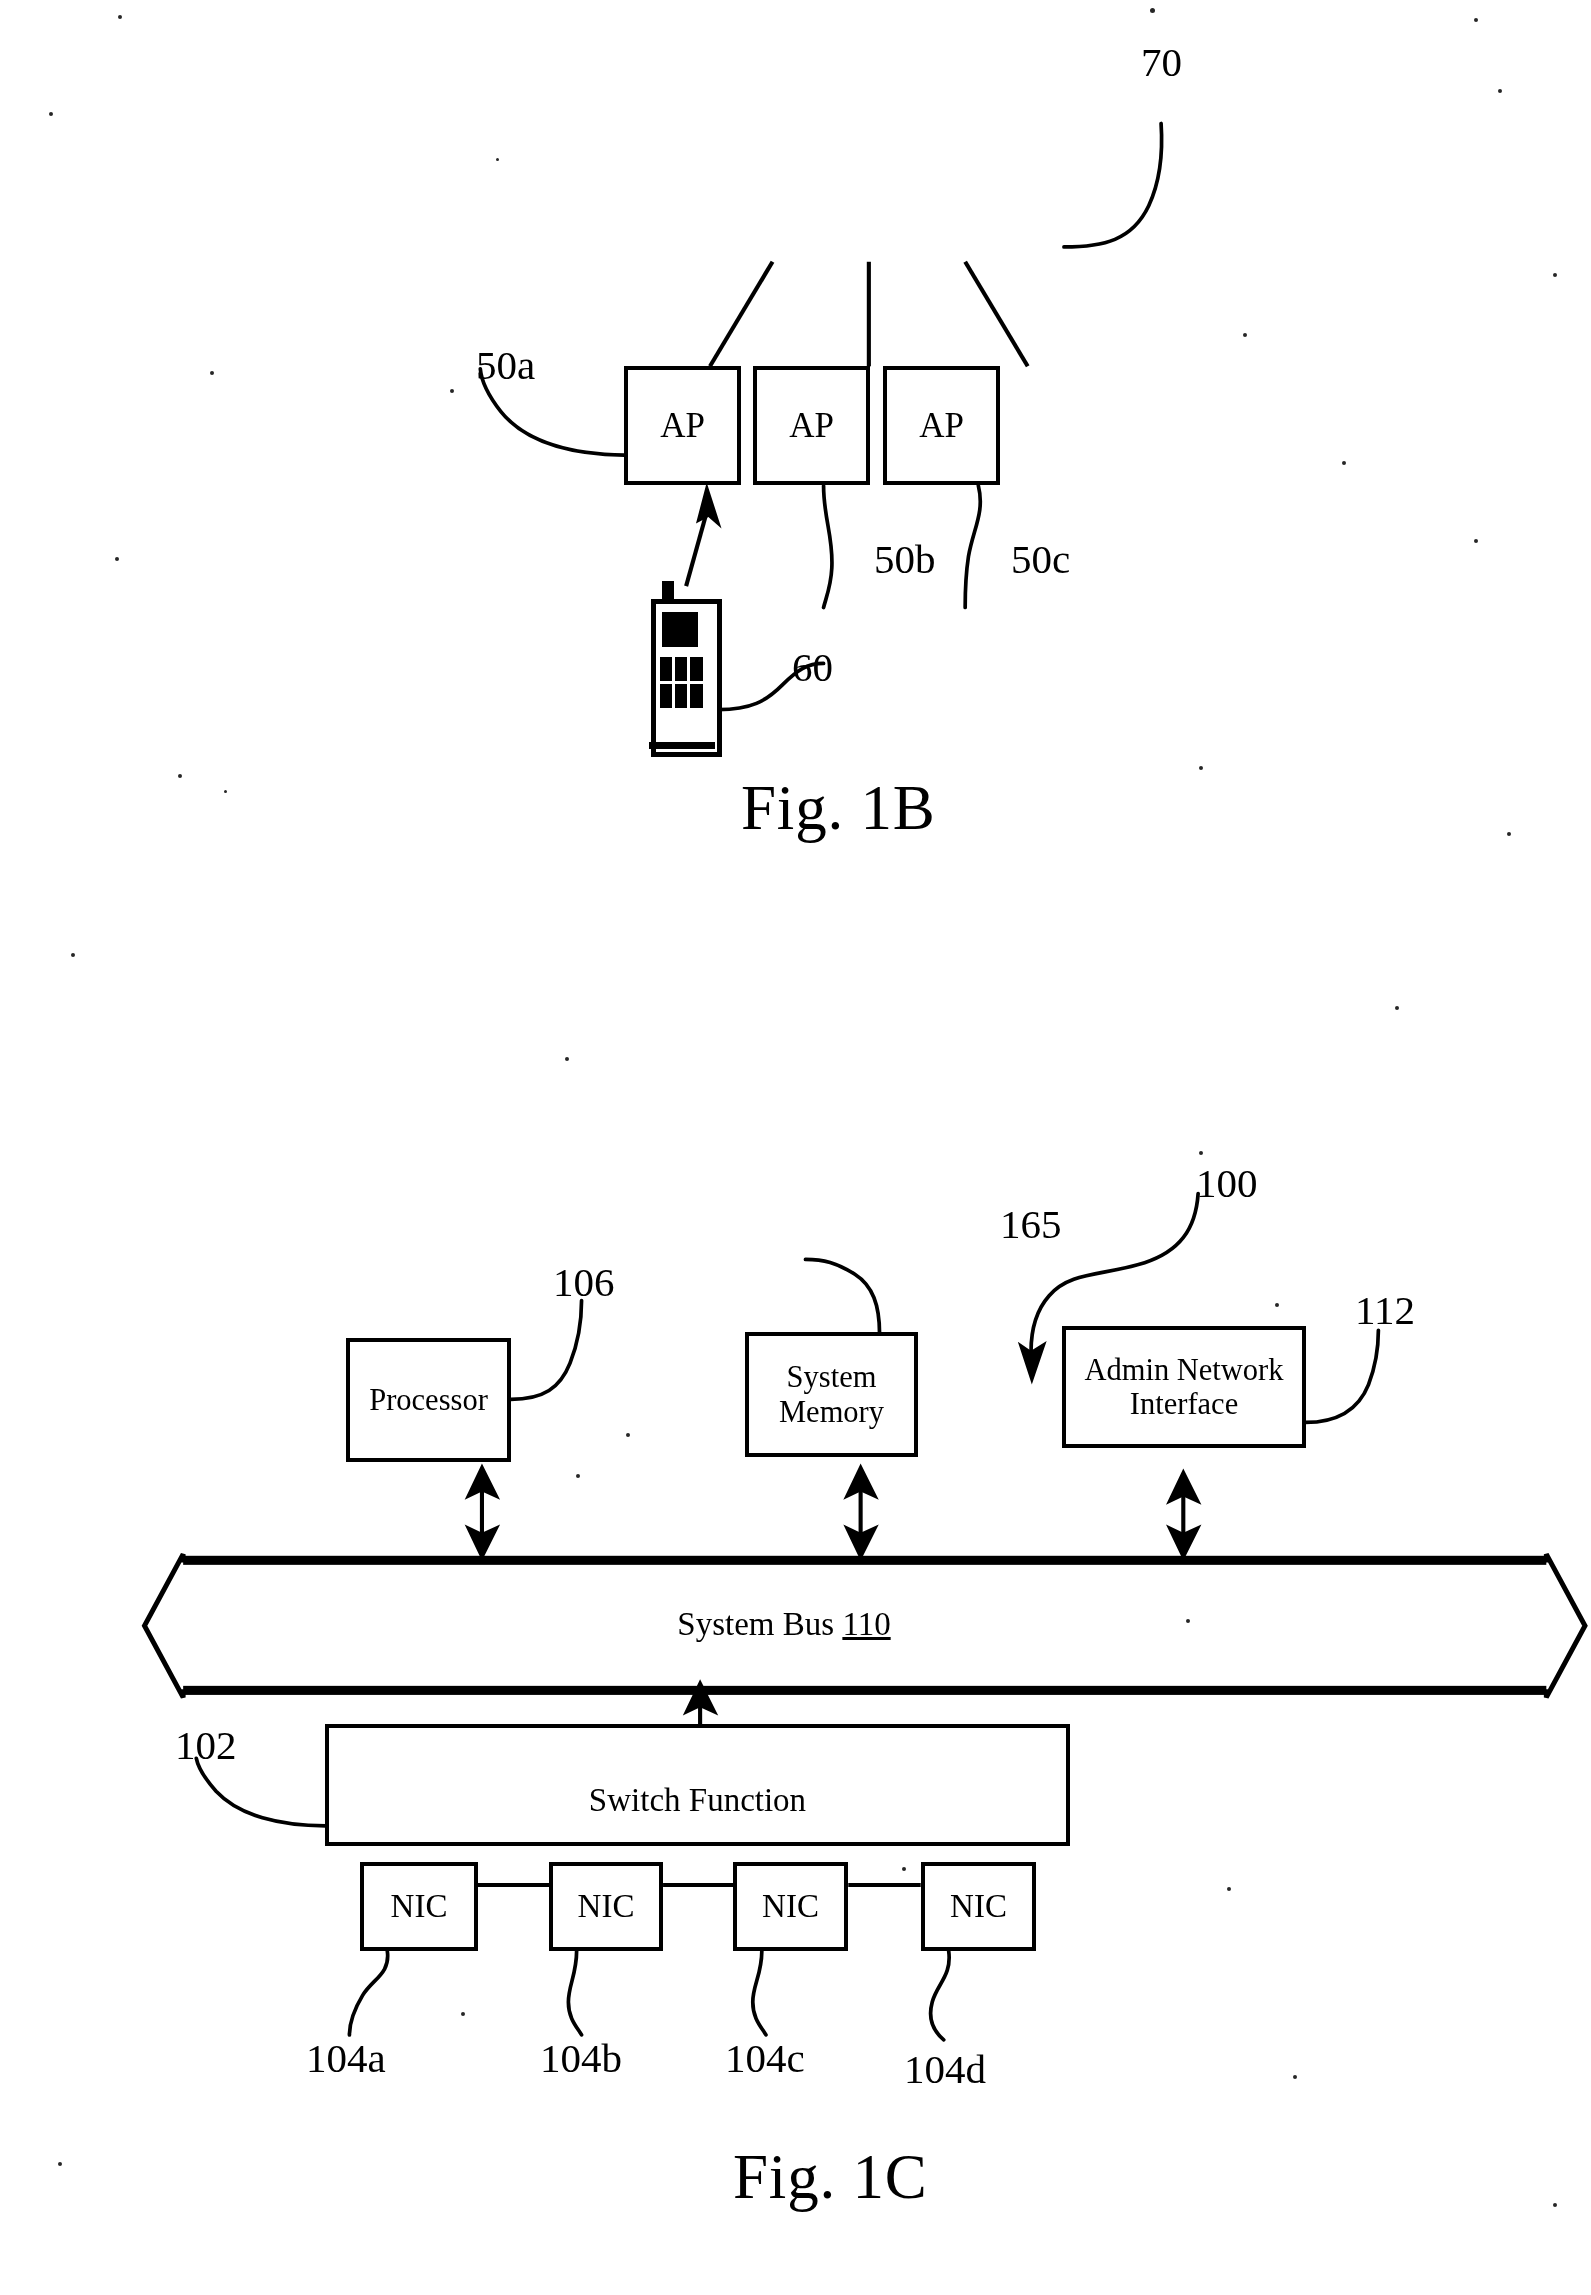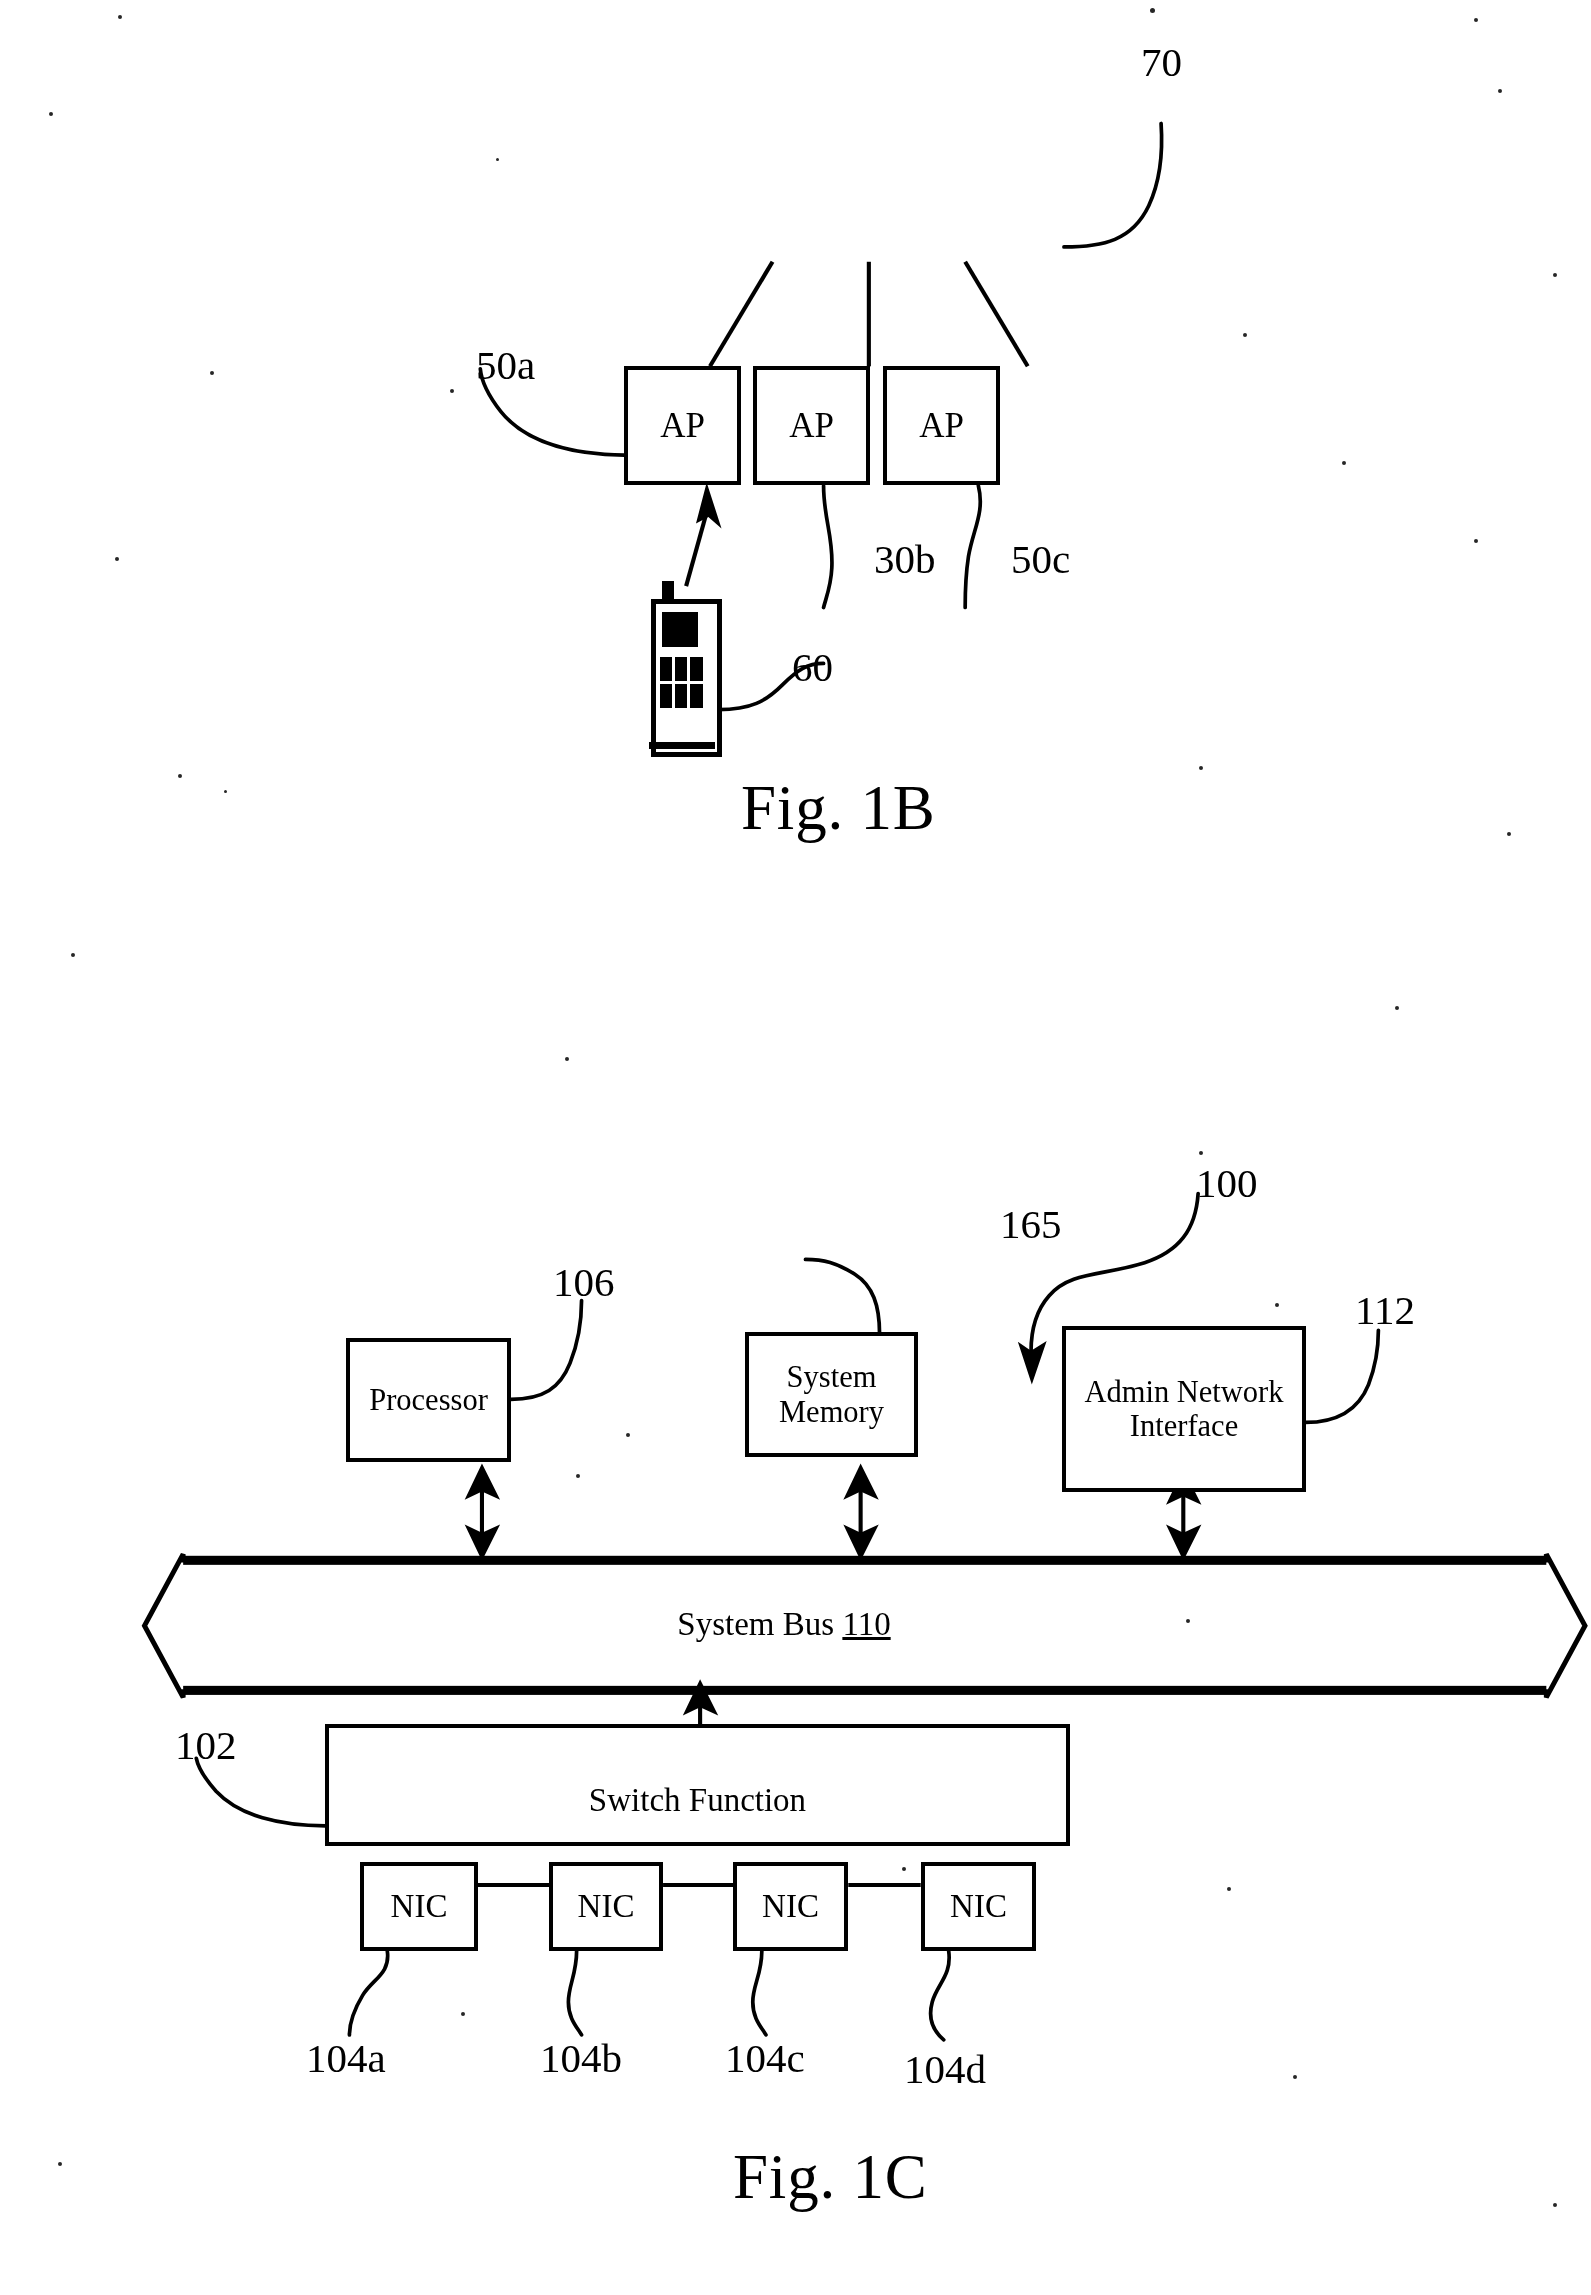--- a/index.html
+++ b/index.html
@@ -174,38 +174,38 @@
         <i></i>
         <i></i>
     </div>
     <div class="base"></div>
   </div>
 
   <div class="lbl" style="left:1141px;top:38px;font-size:41px;">70</div>
 
   <div class="lbl" style="left:476px;top:341px;font-size:41px;">50a</div>
 
-  <div class="lbl" style="left:874px;top:535px;font-size:41px;">30b</div>
+  <div class="lbl" style="left:874px;top:535px;font-size:41px;">50b</div>
 
   <div class="lbl" style="left:1011px;top:535px;font-size:41px;">50c</div>
 
   <div class="lbl" style="left:792px;top:643px;font-size:41px;">60</div>
 
   <div class="fig-caption" style="left:733px;top:772px;margin-left:8px;">Fig.  1B</div>
 
   <div class="box" style="left:346px;top:1338px;width:165px;height:124px;font-size:30.5px;">
     <span>Processor</span>
   </div>
 
   <div class="box" style="left:745px;top:1332px;width:173px;height:125px;font-size:30.5px;flex-direction:column;">
     <span>System</span>
     <span>Memory</span>
   </div>
 
-  <div class="box" style="left:1062px;top:1326px;width:244px;height:166px;font-size:30.5px;flex-direction:column;">
+  <div class="box" style="left:1062px;top:1326px;width:244px;height:122px;font-size:30.5px;flex-direction:column;">
     <span>Admin Network</span>
     <span>Interface</span>
   </div>
 
   <div class="lbl" style="left:0;top:1606px;width:1568px;text-align:center;font-size:33px;white-space:normal;">
     <span>System Bus </span><span style="text-decoration:underline;">110</span>
   </div>
 
   <div class="box" style="left:325px;top:1724px;width:745px;height:122px;font-size:33px;align-items:flex-end;padding-bottom:23px;">
     <span>Switch Function</span>

